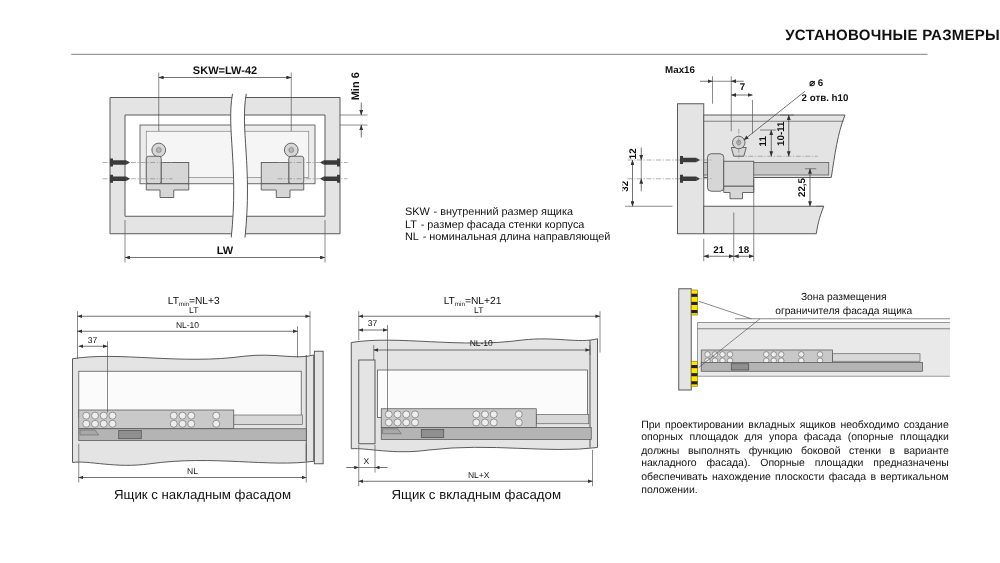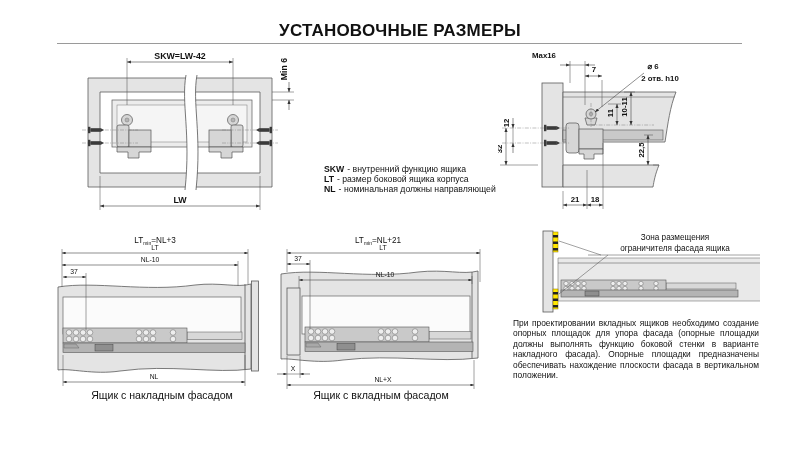--- a/index.html
+++ b/index.html
@@ -1,24 +1,24 @@
 <!DOCTYPE html>
 <html><head>
 <meta charset="utf-8">
 <style>
   html,body{margin:0;padding:0;background:#fff}
   .page{position:relative;width:800px;height:450px;background:#fff;overflow:hidden;
         font-family:"Liberation Sans",sans-serif;color:#111}
-  .title{position:absolute;top:21px;left:0;width:100%;text-align:center;
-         font-size:17px;font-weight:bold;letter-spacing:.2px}
+  .title{position:absolute;top:21px;left:0;width:100%;text-align:right;
+         font-size:12px;font-weight:bold;letter-spacing:.2px}
   .rule{position:absolute;top:43px;left:57px;width:685px;height:1px;background:#9a9a9a}
   .drawing{position:absolute}
   .legend{position:absolute;left:324px;top:165px;font-size:8.7px;line-height:9.9px;white-space:nowrap}
-  .legend b{font-weight:bold;margin-right:3px}
-  .notes{position:absolute;left:513px;top:318px;width:246px;font-size:8.4px;line-height:1.24;text-align:justify}
+  .legend b{font-weight:normal;margin-right:3px}
+  .notes{position:absolute;left:513px;top:334px;width:246px;font-size:8.4px;line-height:1.24;text-align:justify}
   .notes p{margin:0 0 9px 0}
   svg text{font-family:"Liberation Sans",sans-serif;fill:#111}
   .t7{font-size:6.8px}
   .t8b{font-size:7.8px;font-weight:bold}
   .t9b{font-size:8.8px;font-weight:bold}
   .t85{font-size:8.2px}
   .cap{font-size:10.6px}
   .mid{text-anchor:middle}
   .ln{stroke:#555;stroke-width:.8;fill:none}
   .ext{stroke:#555;stroke-width:.55;fill:none}
@@ -195,23 +195,23 @@
     <g>
       <path d="M65,146 V164 M89,125 V164 M105,98 V164" class="ext"></path>
       <line x1="65" y1="160" x2="89" y2="160" class="dim" marker-start="url(#arB)" marker-end="url(#arB)"></line>
       <line x1="89" y1="160" x2="105" y2="160" class="dim" marker-start="url(#arB)" marker-end="url(#arB)"></line>
       <text class="t8b mid" x="77" y="157">21</text>
       <text class="t8b mid" x="97" y="157">18</text>
     </g>
   </svg>
 
   <div class="legend">
-    <div><b>SKW</b><span>- внутренний функцию ящика</span></div>
-    <div><b>LT</b><span>- размер боковой ящика корпуса</span></div>
-    <div><b>NL</b><span>- номинальная должны направляющей</span></div>
+    <div><b>SKW</b><span>- внутренний размер ящика</span></div>
+    <div><b>LT</b><span>- размер фасада стенки корпуса</span></div>
+    <div><b>NL</b><span>- номинальная длина направляющей</span></div>
   </div>
 
   <svg class="drawing" style="left:55px;top:232px" width="215" height="178" viewBox="0 0 215 178">
     <defs>
       <marker id="arC" viewBox="0 0 8 6" refX="7.6" refY="3" markerWidth="6.5" markerHeight="4.8" orient="auto-start-reverse">
         <path d="M0,0 L8,3 L0,6 Z" fill="#333"></path>
       </marker>
     </defs>
     <text class="t85 mid" x="100" y="11"><tspan>LT</tspan><tspan font-size="5" dy="1.6">min</tspan><tspan dy="-1.6">=NL+3</tspan></text>
 

